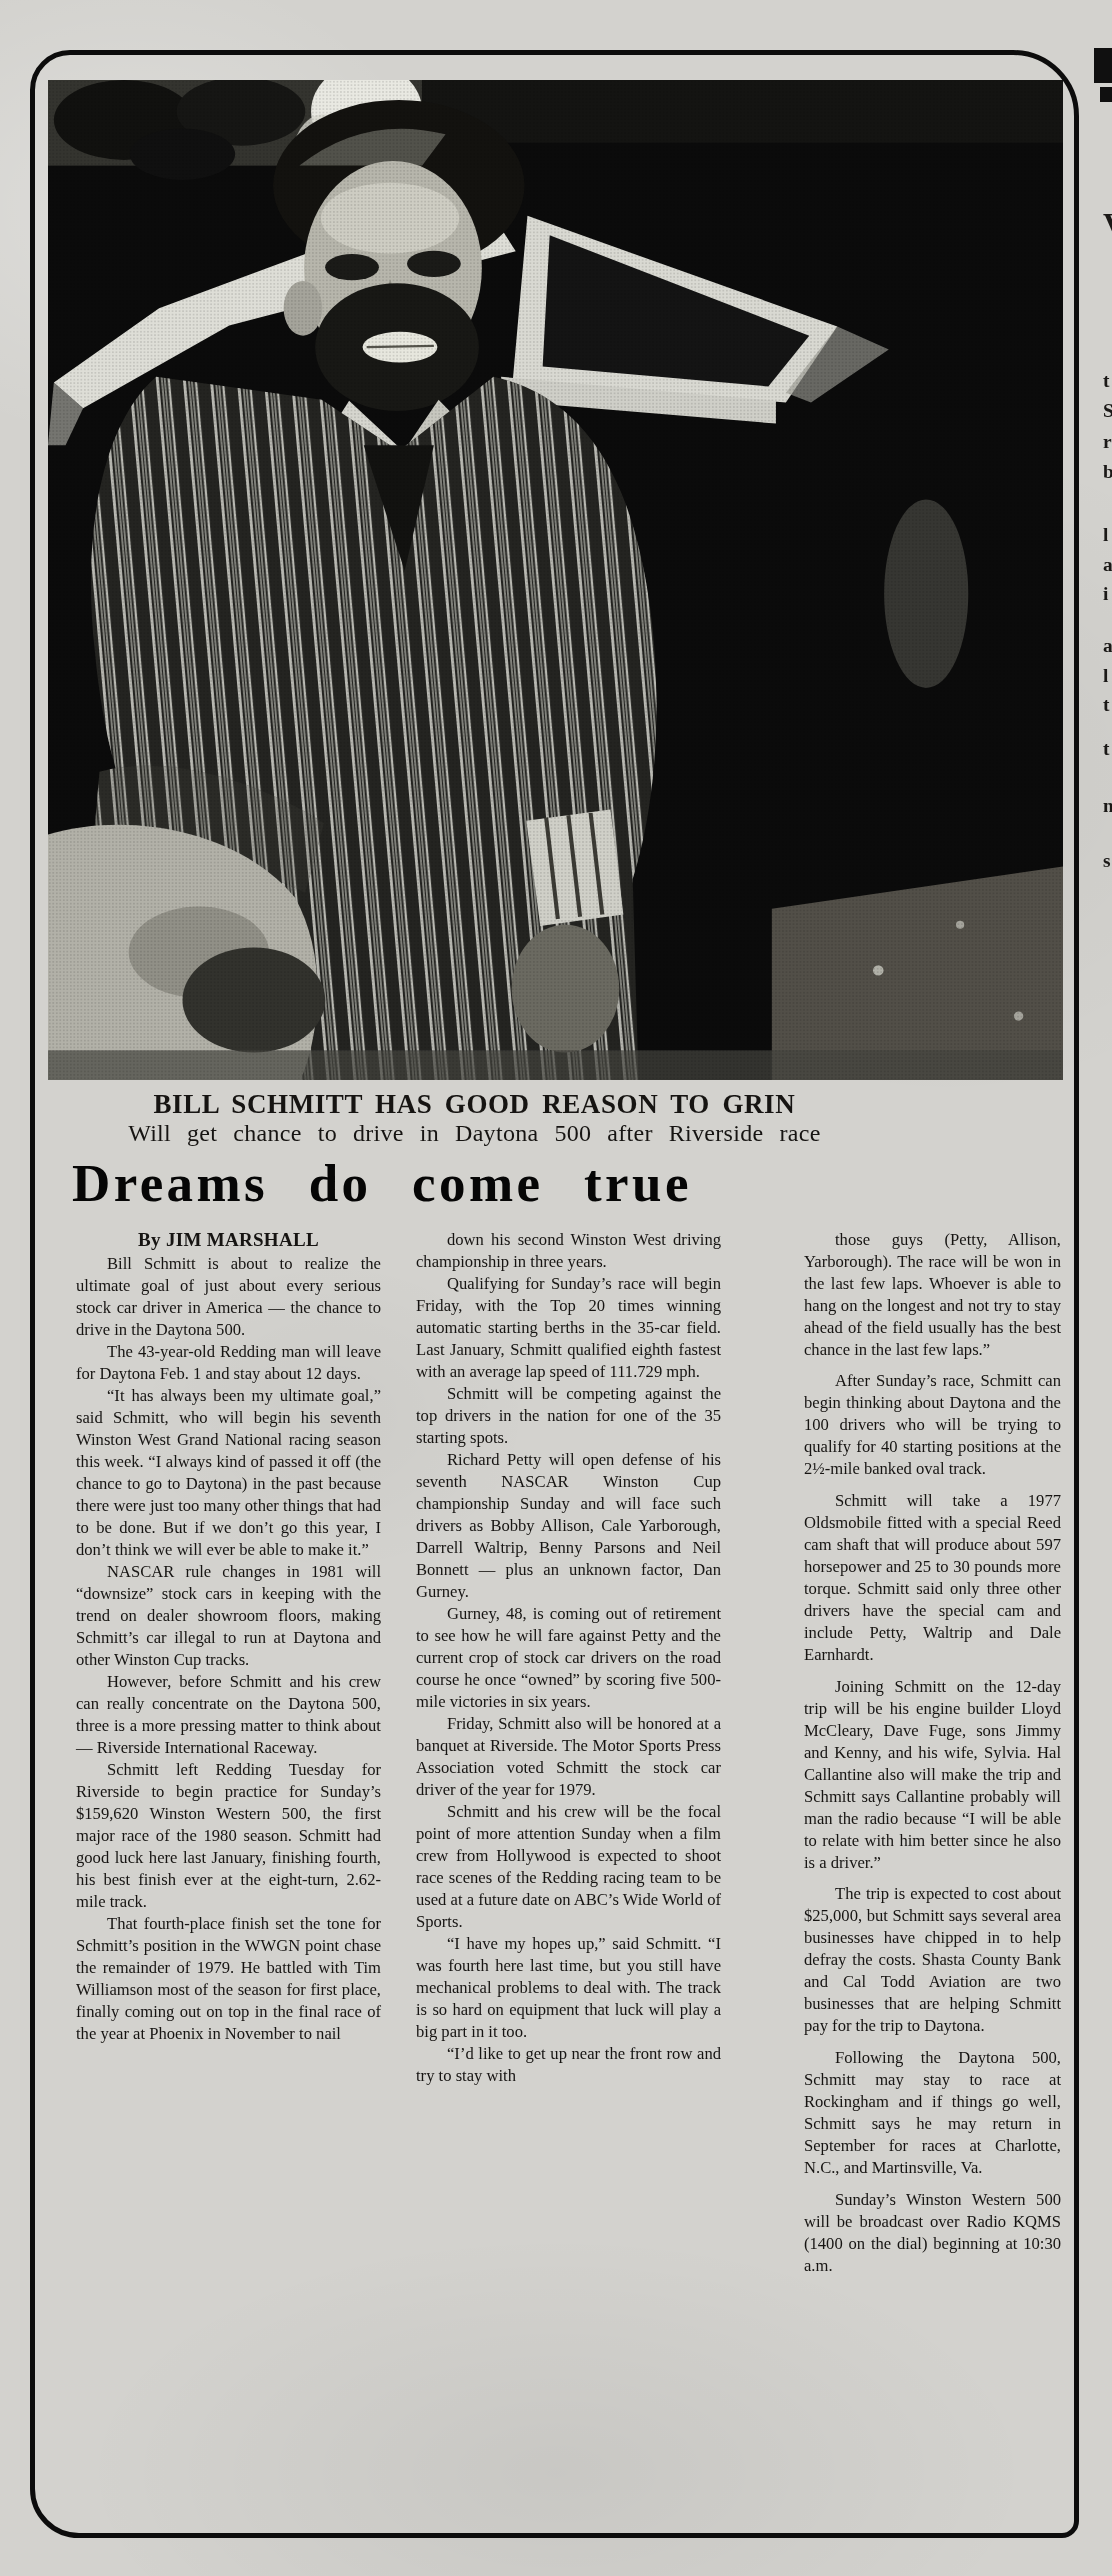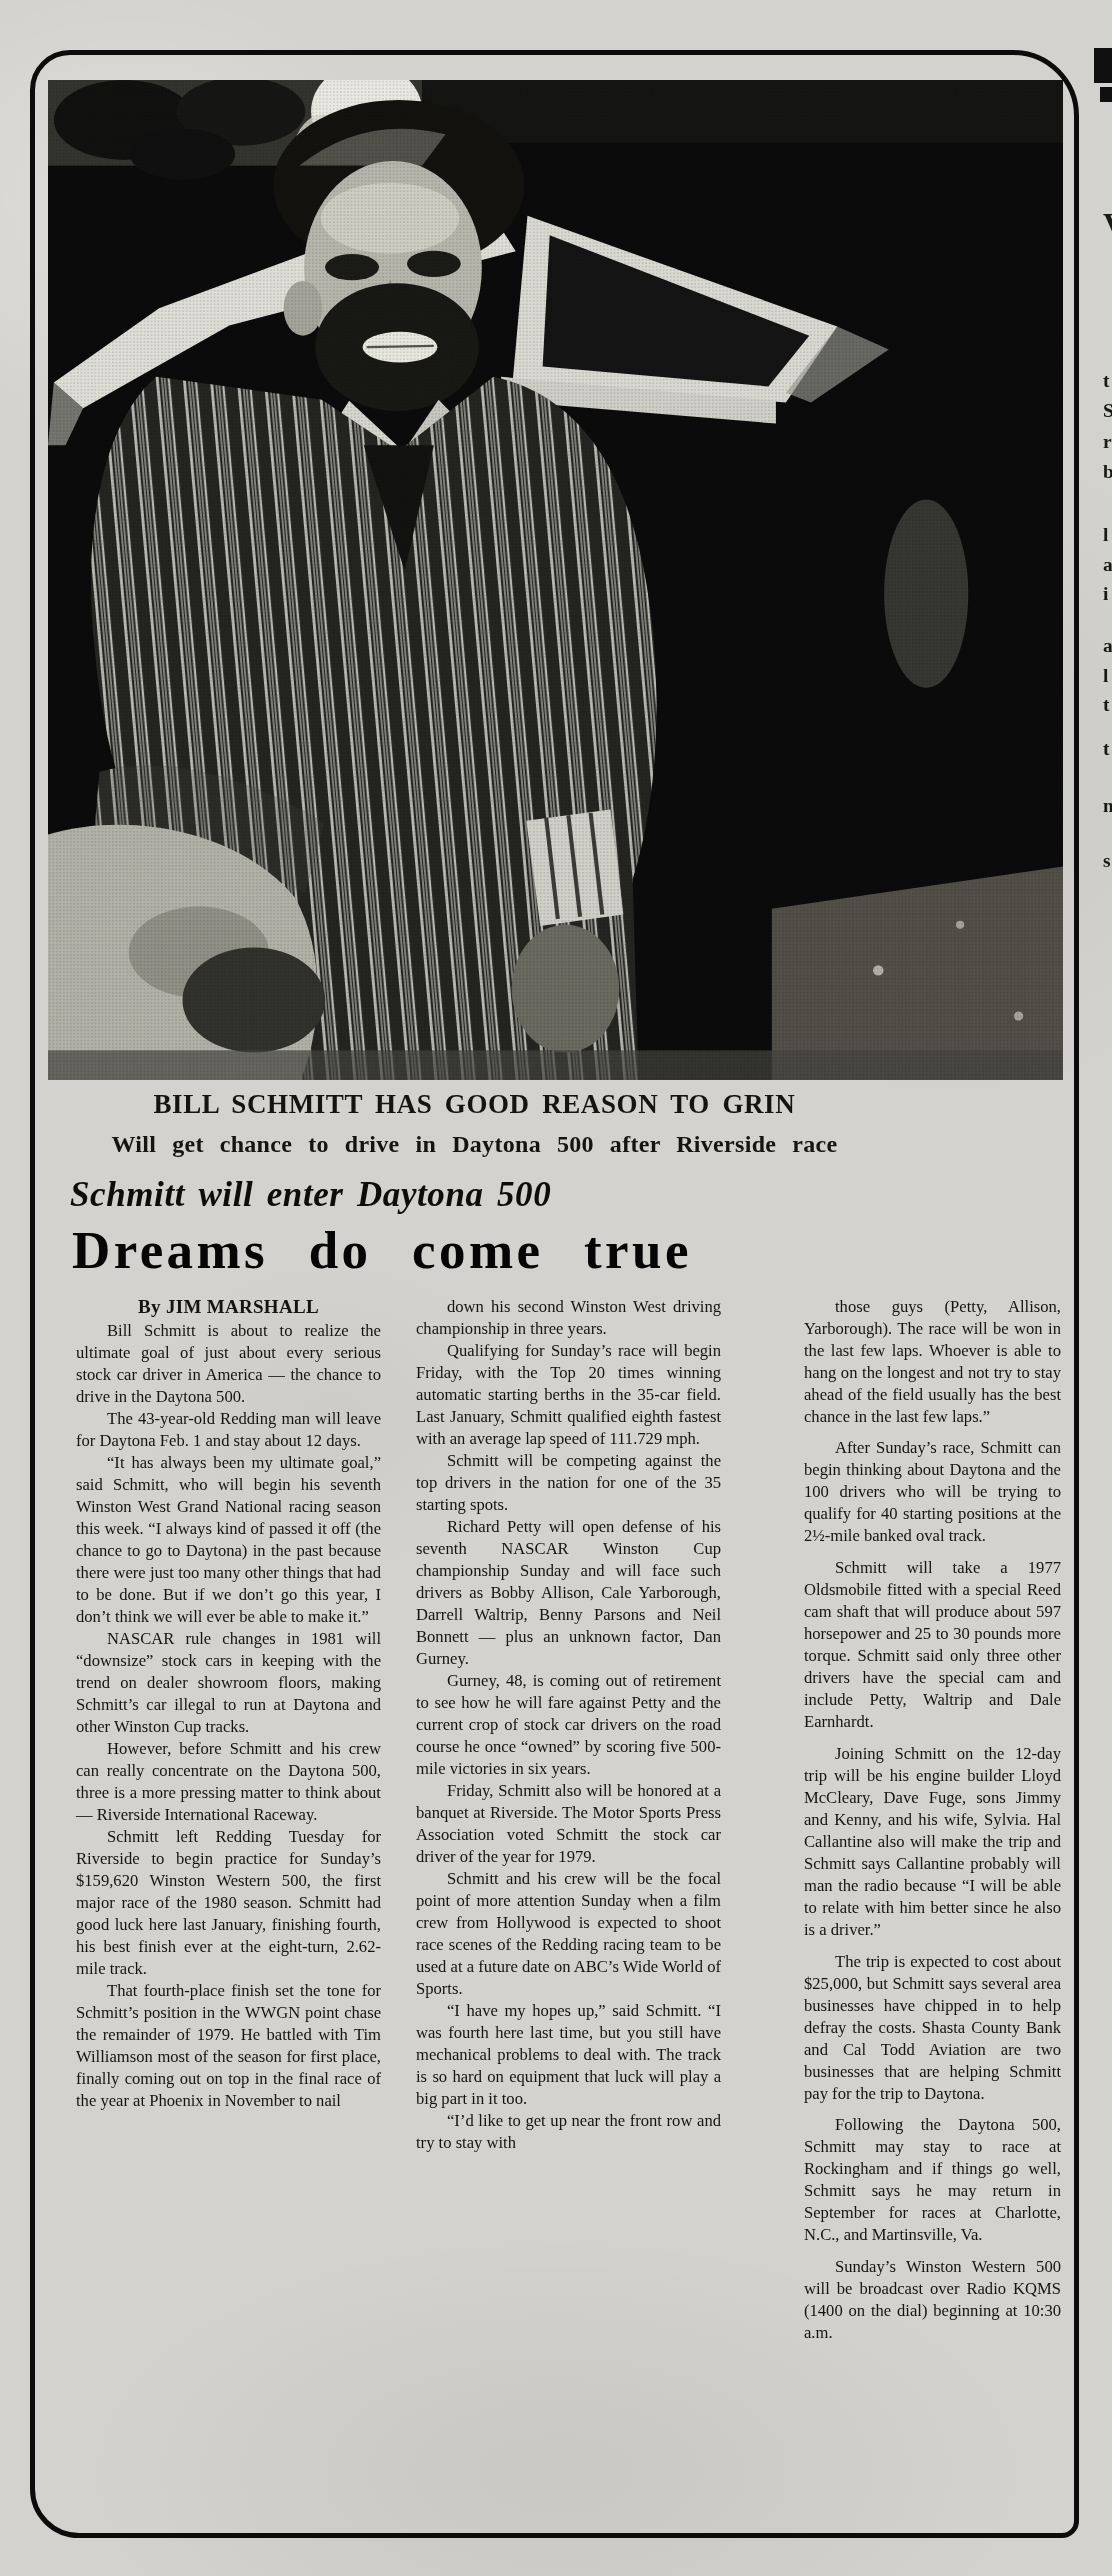--- a/index.html
+++ b/index.html
@@ -40,22 +40,22 @@
     font-size:15px;font-weight:bold;
     letter-spacing:0.3px;
   }
   .cap-wrap{width:856px;margin-left:11.4px;text-align:center;}
   .cap1{
     margin-top:9px;
     font-size:27px;font-weight:bold;
     letter-spacing:0.6px;word-spacing:5.1px;font-family:Liberation Serif, serif;
   }
   .cap2{
-    margin-top:11px;
-    font-size:24px;font-weight:bold;
+    margin-top:0;
+    font-size:24px;font-weight:normal;
     letter-spacing:0.3px;word-spacing:9.7px;
   }
   
   .kicker{
     margin:19.4px 0 0 35px;
     font-size:35px;font-style:italic;font-weight:bold;
     letter-spacing:0.6px;word-spacing:4px;
     color:#0e0d0c;
   }
   .headline{
@@ -215,21 +215,20 @@
 
         <rect x="0" y="0" width="1736" height="1752" fill="url(#dots)" opacity=".28"></rect>
       </svg>
     </div>
 
     <div class="cap-wrap">
       <div class="cap1">BILL SCHMITT HAS GOOD REASON TO GRIN</div>
       <div class="cap2">Will get chance to drive in Daytona 500 after Riverside race</div>
     </div>
 
-    <h2 class="kicker">Schmitt will enter Daytona 500</h2>
     <h1 class="headline">Dreams do come true</h1>
 
     <div class="cols">
       <div class="col" id="col1">
         <div class="byline">By JIM MARSHALL</div>
       <p>Bill Schmitt is about to realize the ultimate goal of just about every serious stock car driver in America — the chance to drive in the Daytona 500.</p>
           <p>The 43-year-old Redding man will leave for Daytona Feb. 1 and stay about 12 days.</p>
           <p>“It has always been my ultimate goal,” said Schmitt, who will begin his seventh Winston West Grand National racing season this week. “I always kind of passed it off (the chance to go to Daytona) in the past because there were just too many other things that had to be done. But if we don’t go this year, I don’t think we will ever be able to make it.”</p>
           <p>NASCAR rule changes in 1981 will “downsize” stock cars in keeping with the trend on dealer showroom floors, making Schmitt’s car illegal to run at Daytona and other Winston Cup tracks.</p>
           <p>However, before Schmitt and his crew can really concentrate on the Daytona 500, three is a more pressing matter to think about — Riverside International Raceway.</p>

